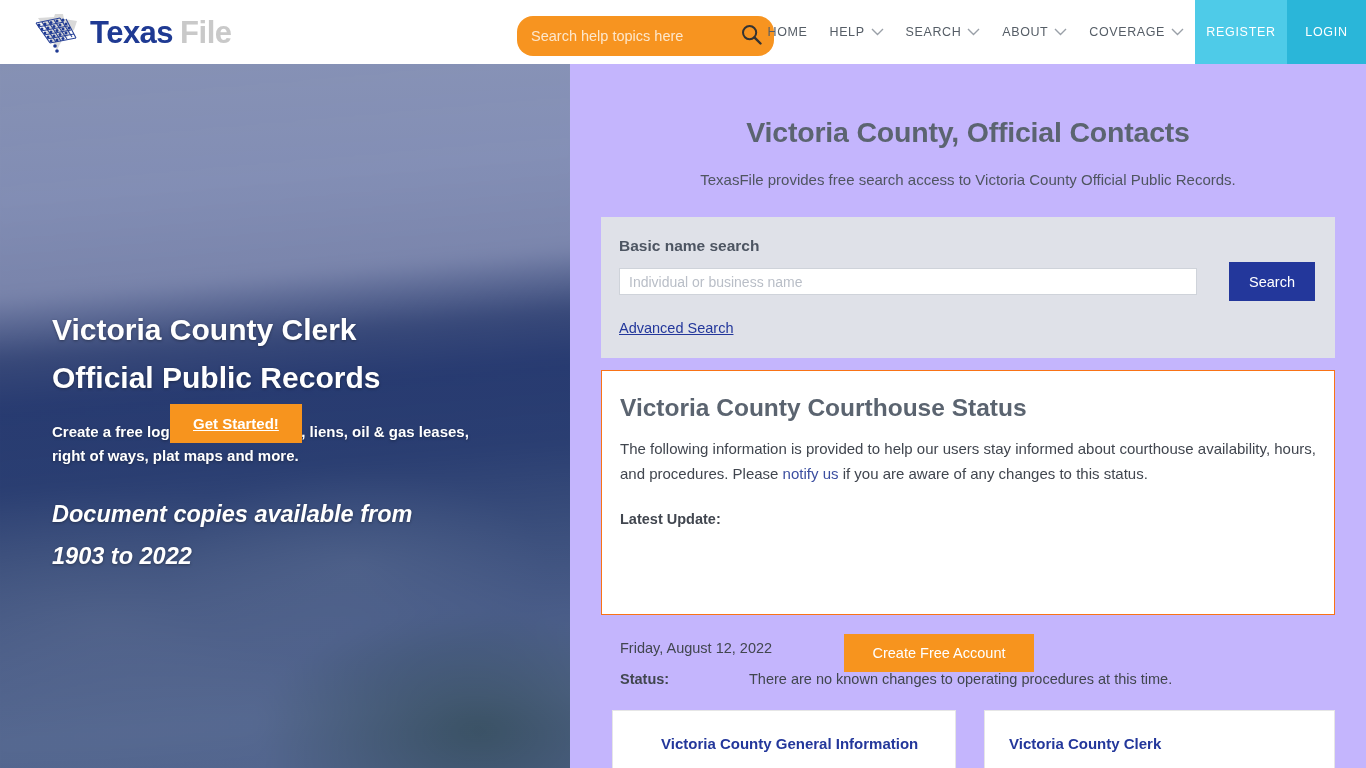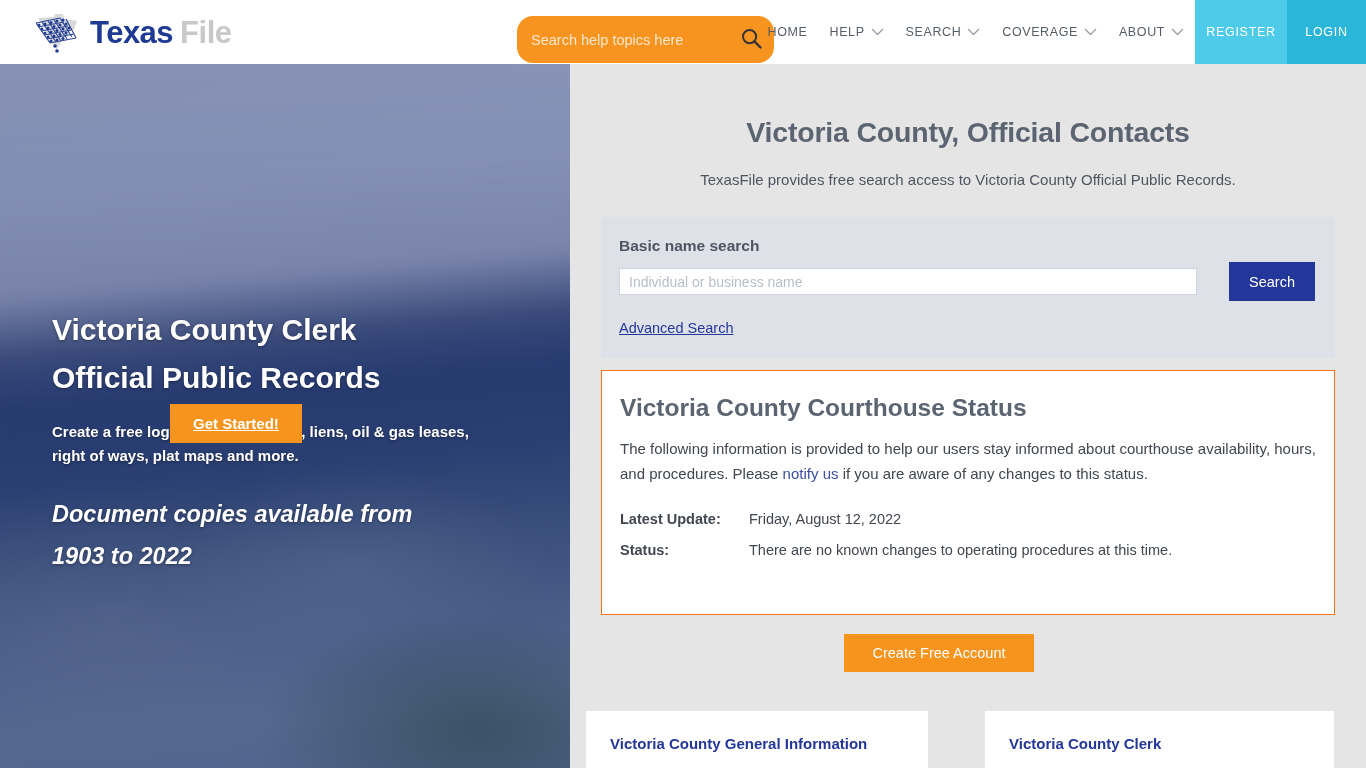--- a/index.html
+++ b/index.html
@@ -26,21 +26,21 @@
   #logo-text {
     font-size: 31px; font-weight: bold;
     letter-spacing: -0.5px; line-height: 1;
   }
   .logo-texas { color: #1f3a93; }
   .logo-file  { color: #c9c9c9; margin-left: 7px; }
 
   
   #help-search {
     position: absolute; left: 517px; top: 16px;
-    width: 257px; height: 47px;
+    width: 257px; height: 40px;
     background: #f79420;
     border-radius: 16px;
     border: none;
     display: flex; align-items: center;
   }
   #help-search-input {
     flex: 1; height: 100%;
     background: transparent; border: none; outline: none;
     padding-left: 14px;
     font-family: "Liberation Sans", sans-serif;
@@ -139,21 +139,21 @@
     font-size: 15px; font-weight: bold;
     padding: 11px 23px;
     text-decoration: underline;
     cursor: pointer; white-space: nowrap;
   }
 
   
   #main {
     position: absolute; left: 570px; top: 64px;
     width: 796px; height: 704px;
-    background: #e5e5e5;
+    background: #c4b5fd;
     overflow: hidden;
   }
   #page-title {
     margin-top: 52px; text-align: center;
     font-size: 28.5px; font-weight: bold; color: #5b6470;
     letter-spacing: -0.2px;
   }
   #page-subtitle {
     margin-top: 22px; text-align: center;
     font-size: 15px; color: #4f5560;
@@ -207,21 +207,21 @@
   }
   #status-desc {
     margin: 14px 18px 0 18px;
     font-size: 15px; line-height: 1.68; color: #41464f;
   }
   #notify-us-link { color: #3b4ea0; text-decoration: none; cursor: pointer; }
   .status-row {
     display: flex; margin: 0 0 0 18px;
     font-size: 14.5px; color: #41464f;
   }
-  #status-row-update { margin-top: 25px; }
+  #status-row-update { margin-top: 25px; flex-direction: column; }
   #status-row-status { margin-top: 15px; }
   .status-key { font-weight: bold; width: 129px; flex: 0 0 129px; }
   .status-val { }
 
   #create-account-button {
     position: absolute; left: 274px; top: 570px;
     width: 190px; height: 38px;
     background: #f7941e; color: #ffffff;
     border: none; cursor: pointer;
     font-family: "Liberation Sans", sans-serif;
@@ -230,21 +230,21 @@
   }
 
   
   .info-card {
     position: absolute; top: 646px;
     height: 58px;
     background: #ffffff;
     border: 1px solid #e6e6e6;
     border-bottom: none;
   }
-  #card-general { left: 15px; width: 344px; }
+  #card-general { left: 42px; width: 344px; padding-left: 24px; }
   #card-clerk   { left: 414px; width: 351px; }
   .info-card-title {
     margin: 24px 0 0 24px;
     font-size: 15px; font-weight: bold; color: #23379b;
     cursor: pointer;
   }
 </style>
 </head>
 <body>
 
@@ -319,29 +319,29 @@
     </a>
     <a class="nav-item" href="#">
       <span>SEARCH</span>
       <span class="nav-caret">
         <svg width="13" height="8" viewBox="0 0 13 8">
             <polyline points="1,1 6.5,6.5 12,1" fill="none" stroke="#9aa0a8" stroke-width="1.4"></polyline>
           </svg>
       </span>
     </a>
     <a class="nav-item" href="#">
-      <span>COVERAGE</span>
+      <span>ABOUT</span>
       <span class="nav-caret">
         <svg width="13" height="8" viewBox="0 0 13 8">
             <polyline points="1,1 6.5,6.5 12,1" fill="none" stroke="#9aa0a8" stroke-width="1.4"></polyline>
           </svg>
       </span>
     </a>
     <a class="nav-item" href="#">
-      <span>ABOUT</span>
+      <span>COVERAGE</span>
       <span class="nav-caret">
         <svg width="13" height="8" viewBox="0 0 13 8">
             <polyline points="1,1 6.5,6.5 12,1" fill="none" stroke="#9aa0a8" stroke-width="1.4"></polyline>
           </svg>
       </span>
     </a>
   </nav>
 
   <div id="auth-buttons">
     <a class="auth-btn" id="register-button" href="#">REGISTER</a>

